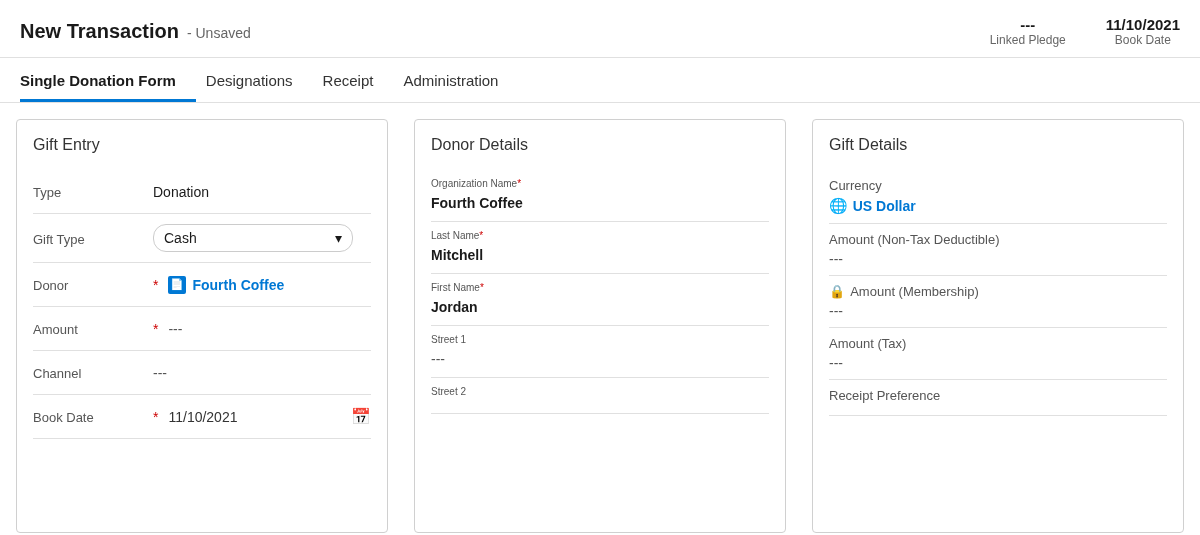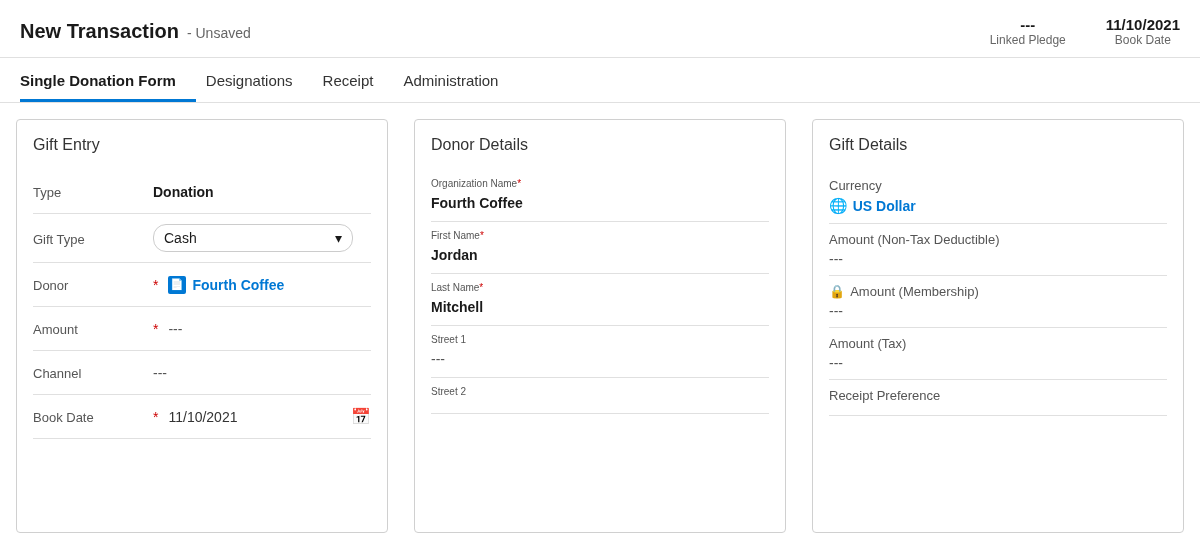--- a/index.html
+++ b/index.html
@@ -115,21 +115,21 @@
       color: #c00;
       margin-right: 6px;
       font-size: 14px;
     }
     .field-value {
       flex: 1;
       color: #1a1a1a;
       font-size: 14px;
     }
     .field-value.bold {
-      font-weight: 700;
+      font-weight: 400;
     }
     .field-value.dashes {
       color: #555;
     }
     .field-value.blue-link {
       color: #0078d4;
       font-weight: 600;
       display: flex;
       align-items: center;
       gap: 6px;
@@ -304,30 +304,30 @@
 
     <div class="donor-field-block">
       <div class="donor-field-label">
         <span>Organization Name</span><span class="donor-field-required">*</span>
       </div>
       <div class="donor-field-value bold">Fourth Coffee</div>
     </div>
 
     <div class="donor-field-block">
       <div class="donor-field-label">
+        <span>Last Name</span><span class="donor-field-required">*</span>
+      </div>
+      <div class="donor-field-value bold">Mitchell</div>
+    </div>
+
+    <div class="donor-field-block">
+      <div class="donor-field-label">
         <span>First Name</span><span class="donor-field-required">*</span>
       </div>
       <div class="donor-field-value bold">Jordan</div>
-    </div>
-
-    <div class="donor-field-block">
-      <div class="donor-field-label">
-        <span>Last Name</span><span class="donor-field-required">*</span>
-      </div>
-      <div class="donor-field-value bold">Mitchell</div>
     </div>
 
     <div class="donor-field-block">
       <div class="donor-field-label">Street 1</div>
       <div class="donor-field-value dashes">---</div>
     </div>
 
     <div class="donor-field-block">
       <div class="donor-field-label">Street 2</div>
       <div class="donor-field-value"></div>

